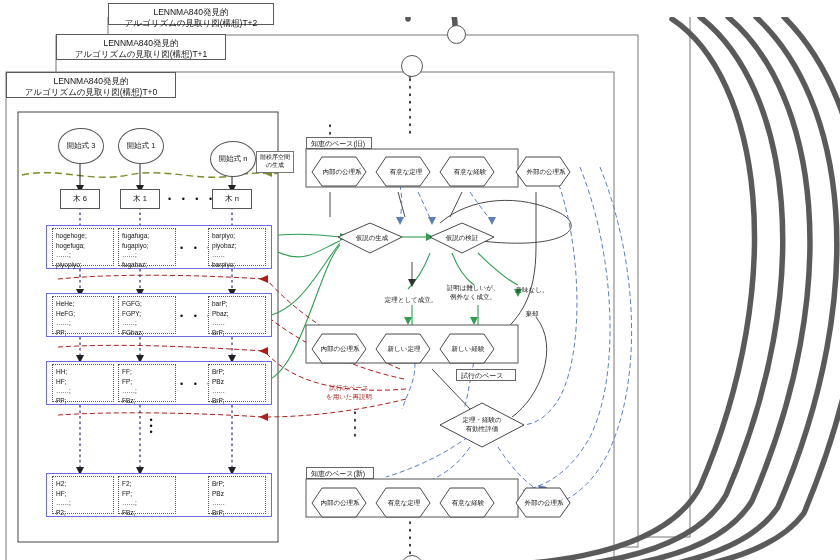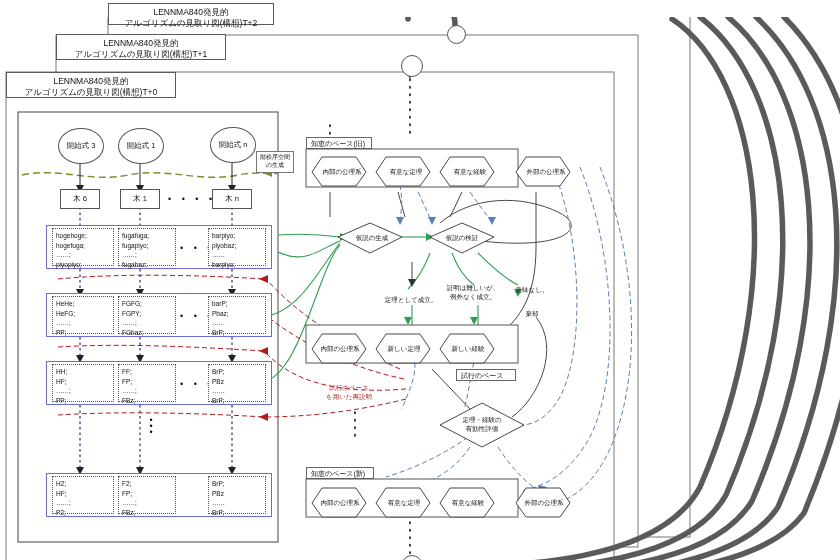--- a/index.html
+++ b/index.html
@@ -178,21 +178,21 @@
 
   <div class="frame-title" style="left:108px;top:-14px;width:166px;height:22px;">LENNMA840発見的
 アルゴリズムの見取り図(構想)T+2</div>
   <div class="frame-title" style="left:56px;top:17px;width:170px;height:26px;">LENNMA840発見的
 アルゴリズムの見取り図(構想)T+1</div>
   <div class="frame-title" style="left:6px;top:55px;width:170px;height:26px;">LENNMA840発見的
 アルゴリズムの見取り図(構想)T+0</div>
 
   <div class="circ" style="left:58px;top:111px;width:44px;height:34px;">開始式 3</div>
   <div class="circ" style="left:118px;top:111px;width:44px;height:34px;">開始式 1</div>
-  <div class="circ" style="left:210px;top:110px;width:44px;height:34px;">開始式 n</div>
+  <div class="circ" style="left:210px;top:124px;width:44px;height:34px;">開始式 n</div>
 
   <div class="nodebox" style="left:60px;top:172px;width:40px;height:20px;">木 6</div>
   <div class="nodebox" style="left:120px;top:172px;width:40px;height:20px;">木 1</div>
   <div class="nodebox" style="left:212px;top:172px;width:40px;height:20px;">木 n</div>
   <div class="dots" style="left:168px;top:177px;">• • • •</div>
 
   <div class="smalllabel" style="left:256px;top:134px;width:38px;height:22px;white-space:pre-line;">階秩序空間
 の生成</div>
 
   <div class="bluebox" style="left:46px;top:208px;width:226px;height:44px;"></div>

